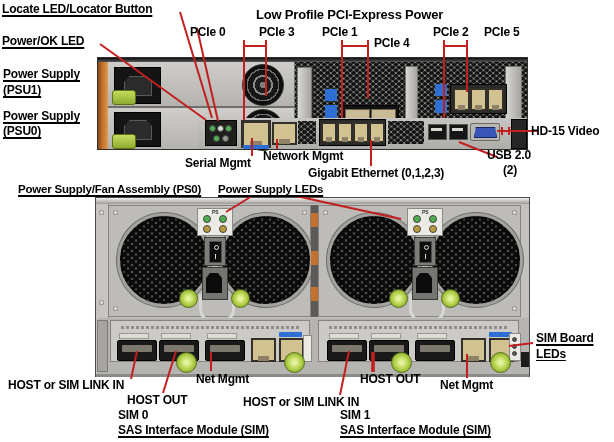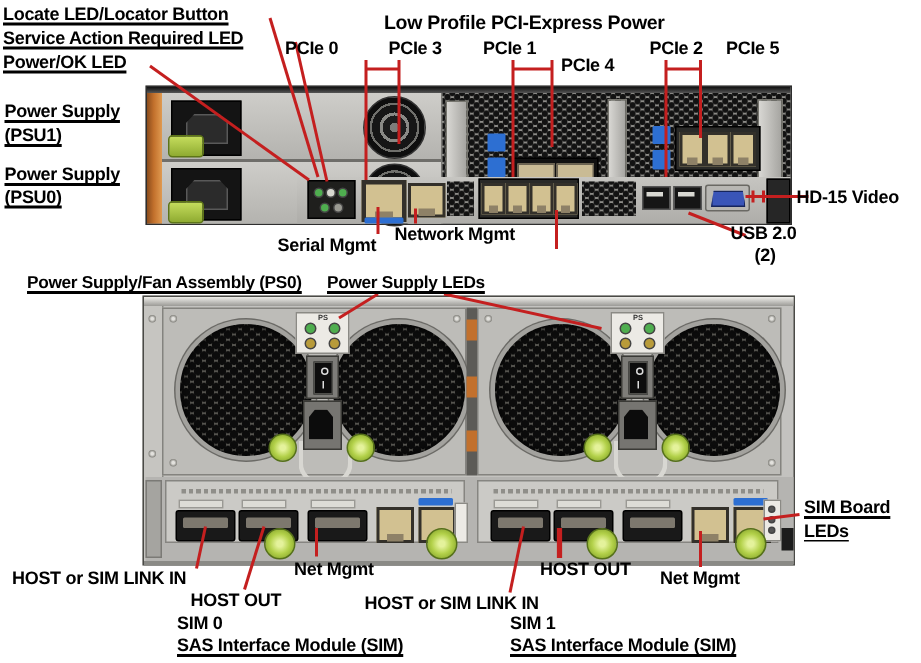--- a/index.html
+++ b/index.html
@@ -262,38 +262,38 @@
       <path d="M176,351 L163,393"></path>
       <path d="M211,352 V371"></path>
       <path d="M349,351 L340,395"></path>
       <path d="M373,352 V372" stroke-width="3.5"></path>
       <path d="M467,354 V378"></path>
       <path d="M509,346 L533,343"></path>
     </g>
   </svg>
 
   <div class="lbl u" style="left:2px;top:2px;">Locate LED/Locator Button</div>
-  <div class="lbl u" style="left:2px;top:18px;">Service Action Required LED</div>
   <div class="lbl u" style="left:2px;top:34px;">Power/OK LED</div>
 
   <div class="lbl" style="left:256px;top:8px;font-size:13px;">Low Profile PCI-Express Power</div>
   <div class="lbl" style="left:190px;top:25px;">PCIe 0</div>
   <div class="lbl" style="left:259px;top:25px;">PCIe 3</div>
   <div class="lbl" style="left:322px;top:25px;">PCIe 1</div>
   <div class="lbl" style="left:374px;top:36px;">PCIe 4</div>
   <div class="lbl" style="left:433px;top:25px;">PCIe 2</div>
   <div class="lbl" style="left:484px;top:25px;">PCIe 5</div>
 
   <div class="lbl u" style="left:3px;top:67px;">Power Supply</div>
   <div class="lbl u" style="left:3px;top:83px;">(PSU1)</div>
   <div class="lbl u" style="left:3px;top:109px;">Power Supply</div>
   <div class="lbl u" style="left:3px;top:124px;">(PSU0)</div>
 
   <div class="lbl" style="left:185px;top:156px;">Serial Mgmt</div>
   <div class="lbl" style="left:263px;top:149px;">Network Mgmt</div>
+  <div class="lbl" style="left:308px;top:166px;">Gigabit Ethernet (0,1,2,3)</div>
   <div class="lbl" style="left:531px;top:124px;">HD-15 Video</div>
   <div class="lbl" style="left:487px;top:148px;">USB 2.0</div>
   <div class="lbl" style="left:503px;top:163px;">(2)</div>
 
   <div class="lbl u sm" style="left:18px;top:182px;">Power Supply/Fan Assembly (PS0)</div>
   <div class="lbl u sm" style="left:218px;top:182px;">Power Supply LEDs</div>
 
   <div class="lbl" style="left:8px;top:378px;">HOST or SIM LINK IN</div>
   <div class="lbl" style="left:127px;top:393px;">HOST OUT</div>
   <div class="lbl" style="left:196px;top:372px;">Net Mgmt</div>

